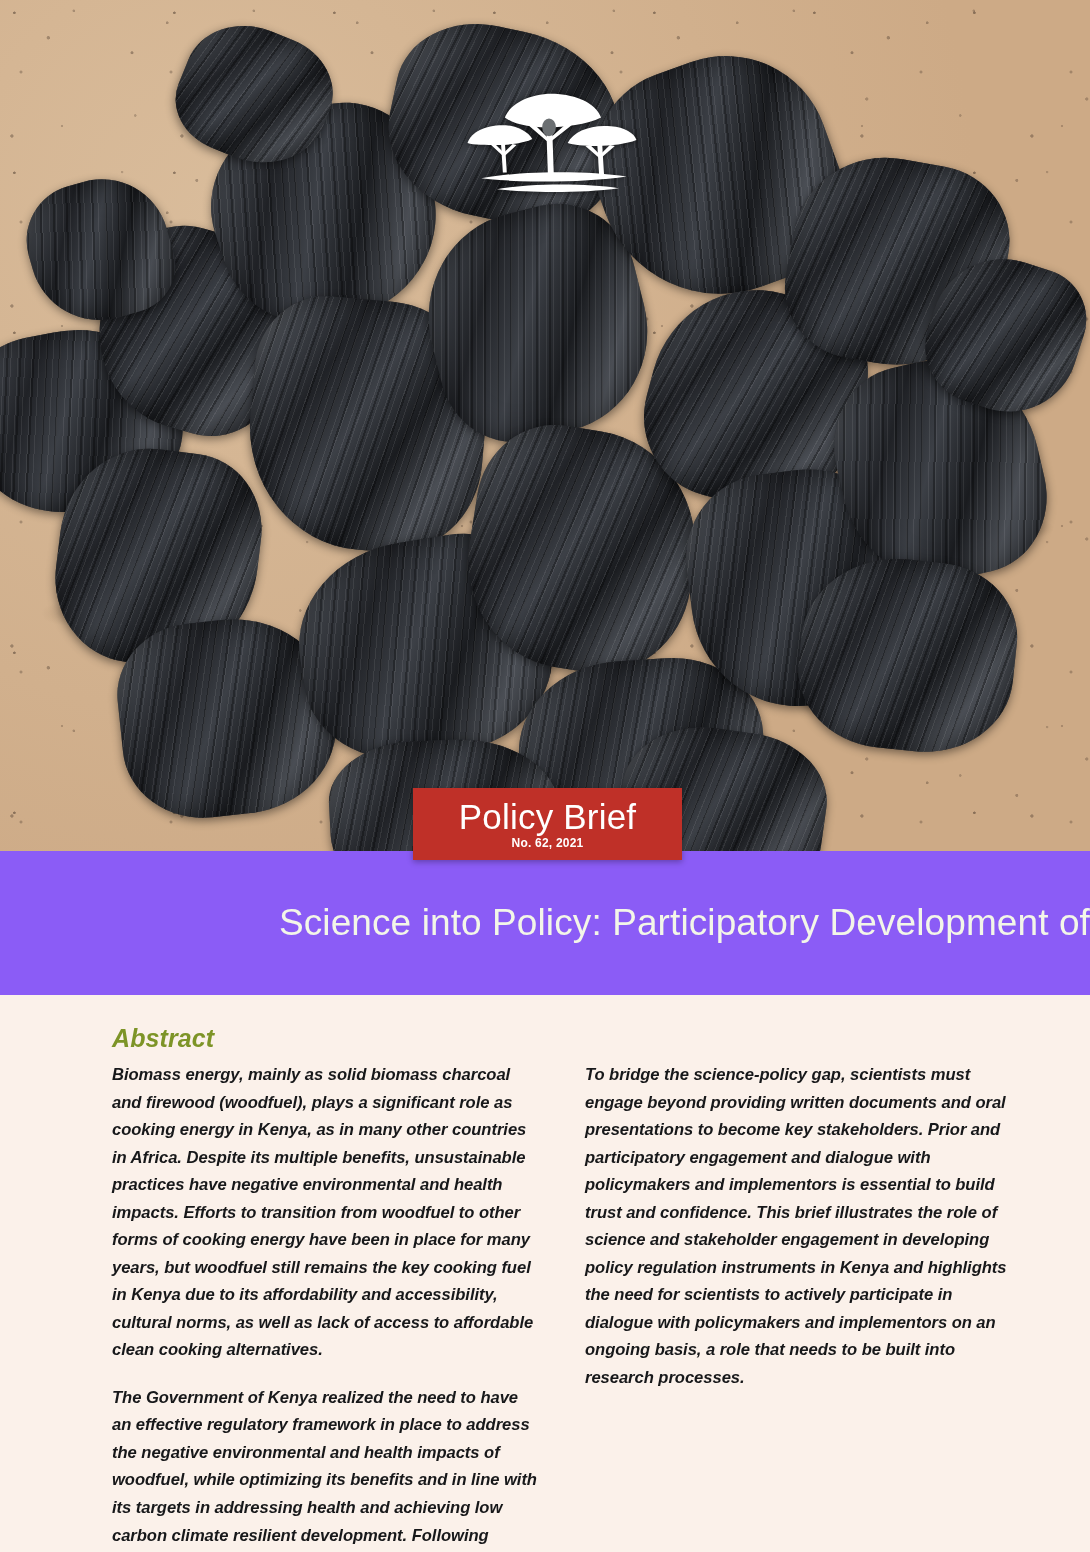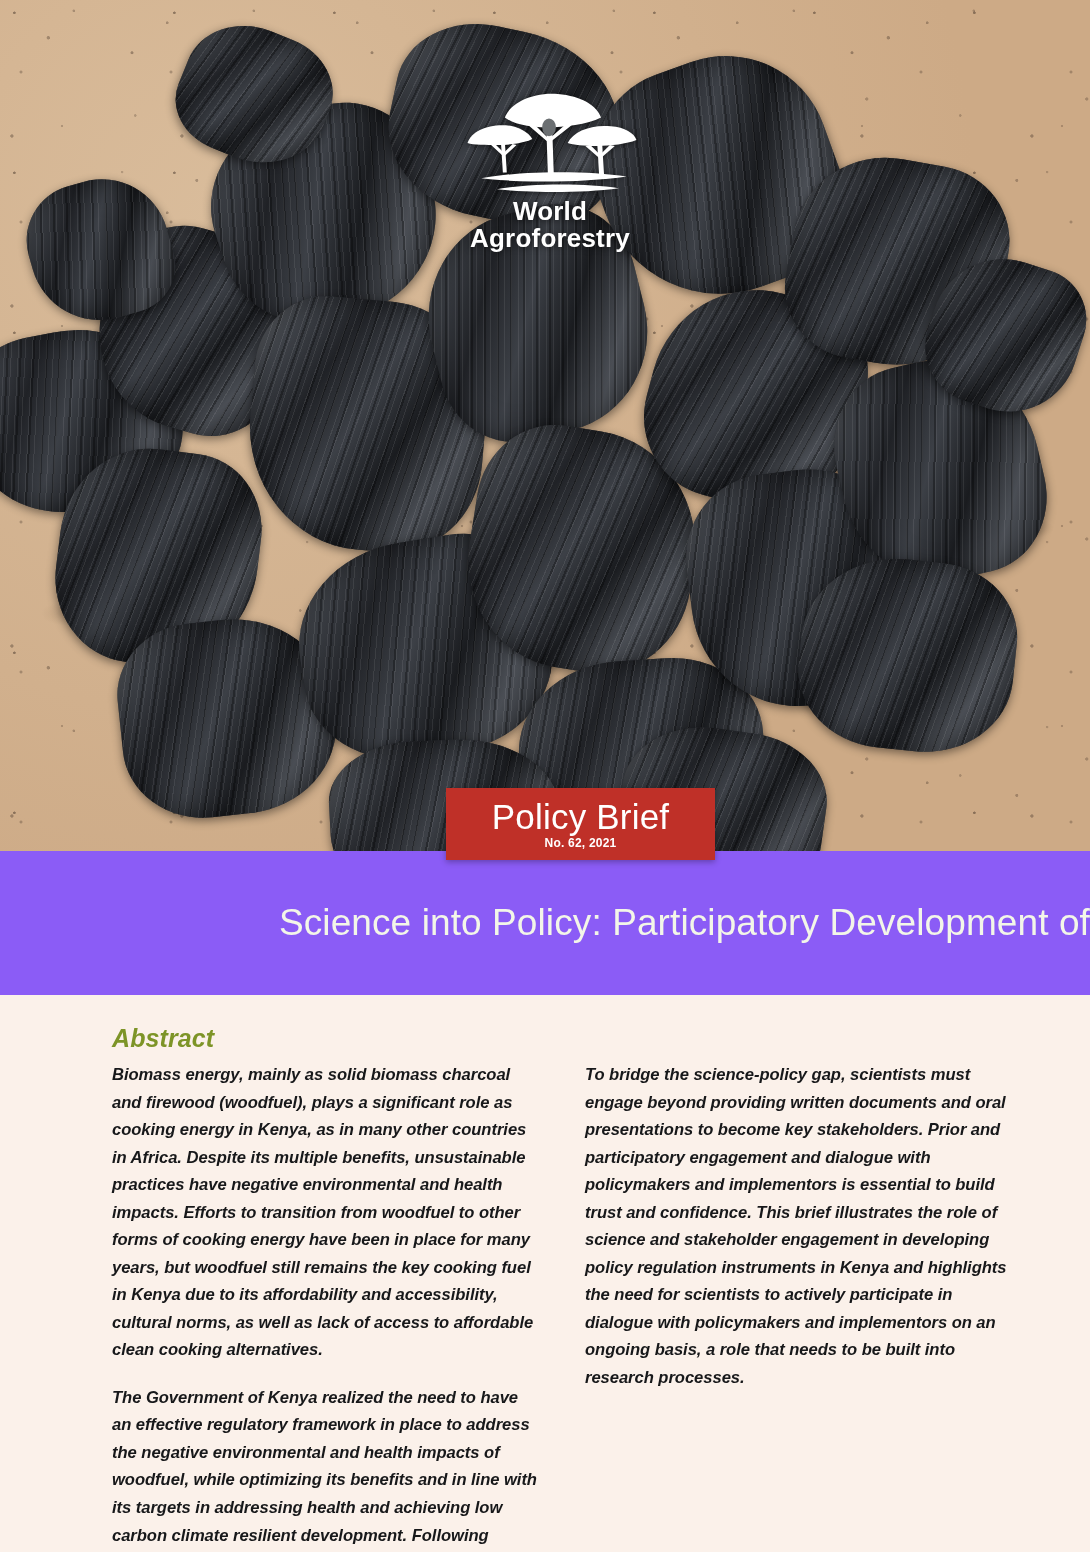--- a/index.html
+++ b/index.html
@@ -117,21 +117,20 @@
   
   .badge {
     position:absolute;
     left:413px; top:788px;
     width:269px; height:72px;
     background:#bf3028;
     z-index:8;
     display:flex; flex-direction:column;
     align-items:center; justify-content:center;
     box-shadow:0 2px 6px rgba(0,0,0,.30);
-    margin-left:33px;
   }
   .badge-title {
     color:#ffffff;
     font-size:35px;
     line-height:1;
     font-weight:400;
     letter-spacing:.2px;
     margin-bottom:3px;
   }
   .badge-sub {
@@ -246,24 +245,20 @@
 
           <path d="M108 56 C114 44 132 37 152 39 C166 40 176 46 178 53 C168 57 152 59 138 59 C124 59 114 58 108 56 Z"></path>
 
           <path d="M138 55 L140 88 L145 88 L143 55 Z"></path>
           <path d="M126 59 L141 72 L156 59 L151 58 L141 68 L131 58 Z"></path>
 
           <path d="M20 92 C60 84 128 84 168 90 C128 96 60 97 20 92 Z"></path>
           <path d="M36 103 C72 97 126 97 160 102 C124 107 70 107 36 103 Z"></path>
         </g>
       </svg>
-      <div class="logo-word">
-        <span class="l1">World</span>
-        <span class="l2">Agroforestry</span>
-      </div>
     </div>
   </div>
 
   <div class="badge">
     <div class="badge-title">Policy Brief</div>
     <div class="badge-sub">No. 62, 2021</div>
   </div>
 
   <div class="title-banner">
     <h1>

